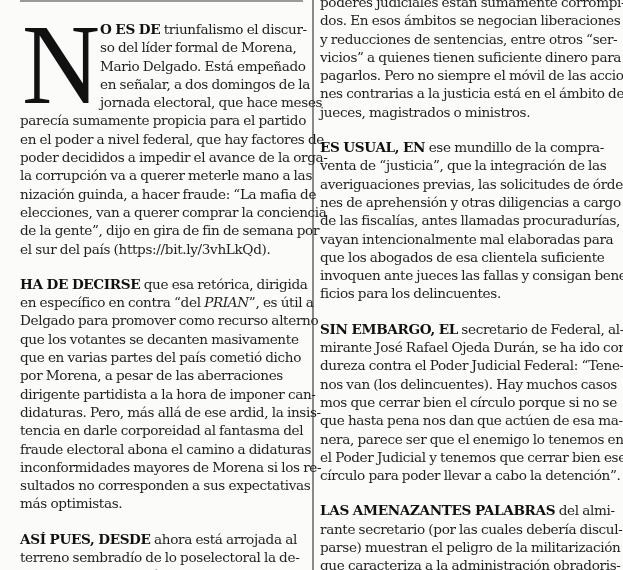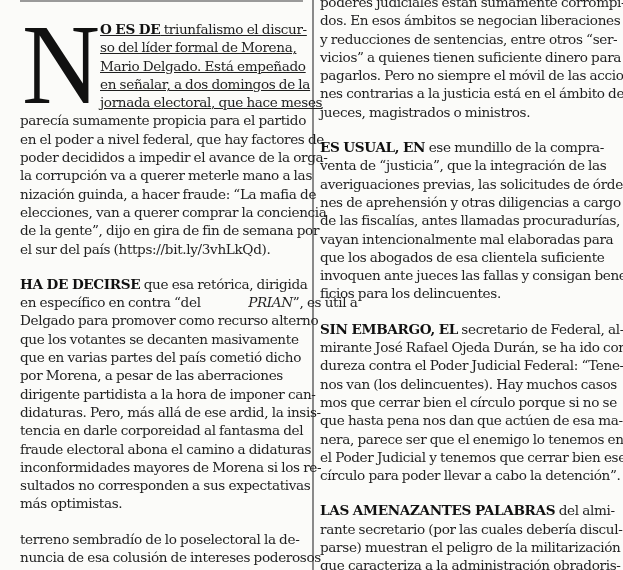--- a/index.html
+++ b/index.html
@@ -71,25 +71,23 @@
       font-family: "Liberation Serif", "DejaVu Serif", serif;
       font-size: 108px;
       line-height: 82px;
       font-weight: normal;
       color: #111;
       transform: scaleY(1.05);
       transform-origin: top left;
     }
     .indent {
       padding-left: 80px;
-      text-decoration: underline;
     }
     em {
       font-style: italic;
-      margin-left: 44px;
     }
   </style>
 </head>
 <body>
 
 <div class="top-rule"></div>
 <div class="column-divider"></div>
 
 <div class="column col-left">
 
@@ -120,20 +118,21 @@
     <span class="line">dirigente partidista a la hora de imponer can-</span>
     <span class="line">didaturas. Pero, más allá de ese ardid, la insis-</span>
     <span class="line">tencia en darle corporeidad al fantasma del</span>
     <span class="line">fraude electoral abona el camino a didaturas</span>
     <span class="line">inconformidades mayores de Morena si los re-</span>
     <span class="line">sultados no corresponden a sus expectativas</span>
     <span class="line">más optimistas.</span>
   </div>
 
   <div class="para">
+    <span class="line"><span class="lead">ASÍ PUES, DESDE</span><span> ahora está arrojada al</span></span>
     <span class="line">terreno sembradío de lo poselectoral la de-</span>
     <span class="line">nuncia de esa colusión de intereses poderosos</span>
 
   </div>
 </div>
 
 <div class="column col-right">
 
   <div class="para">
     <span class="line">poderes judiciales están sumamente corrompi-</span>

